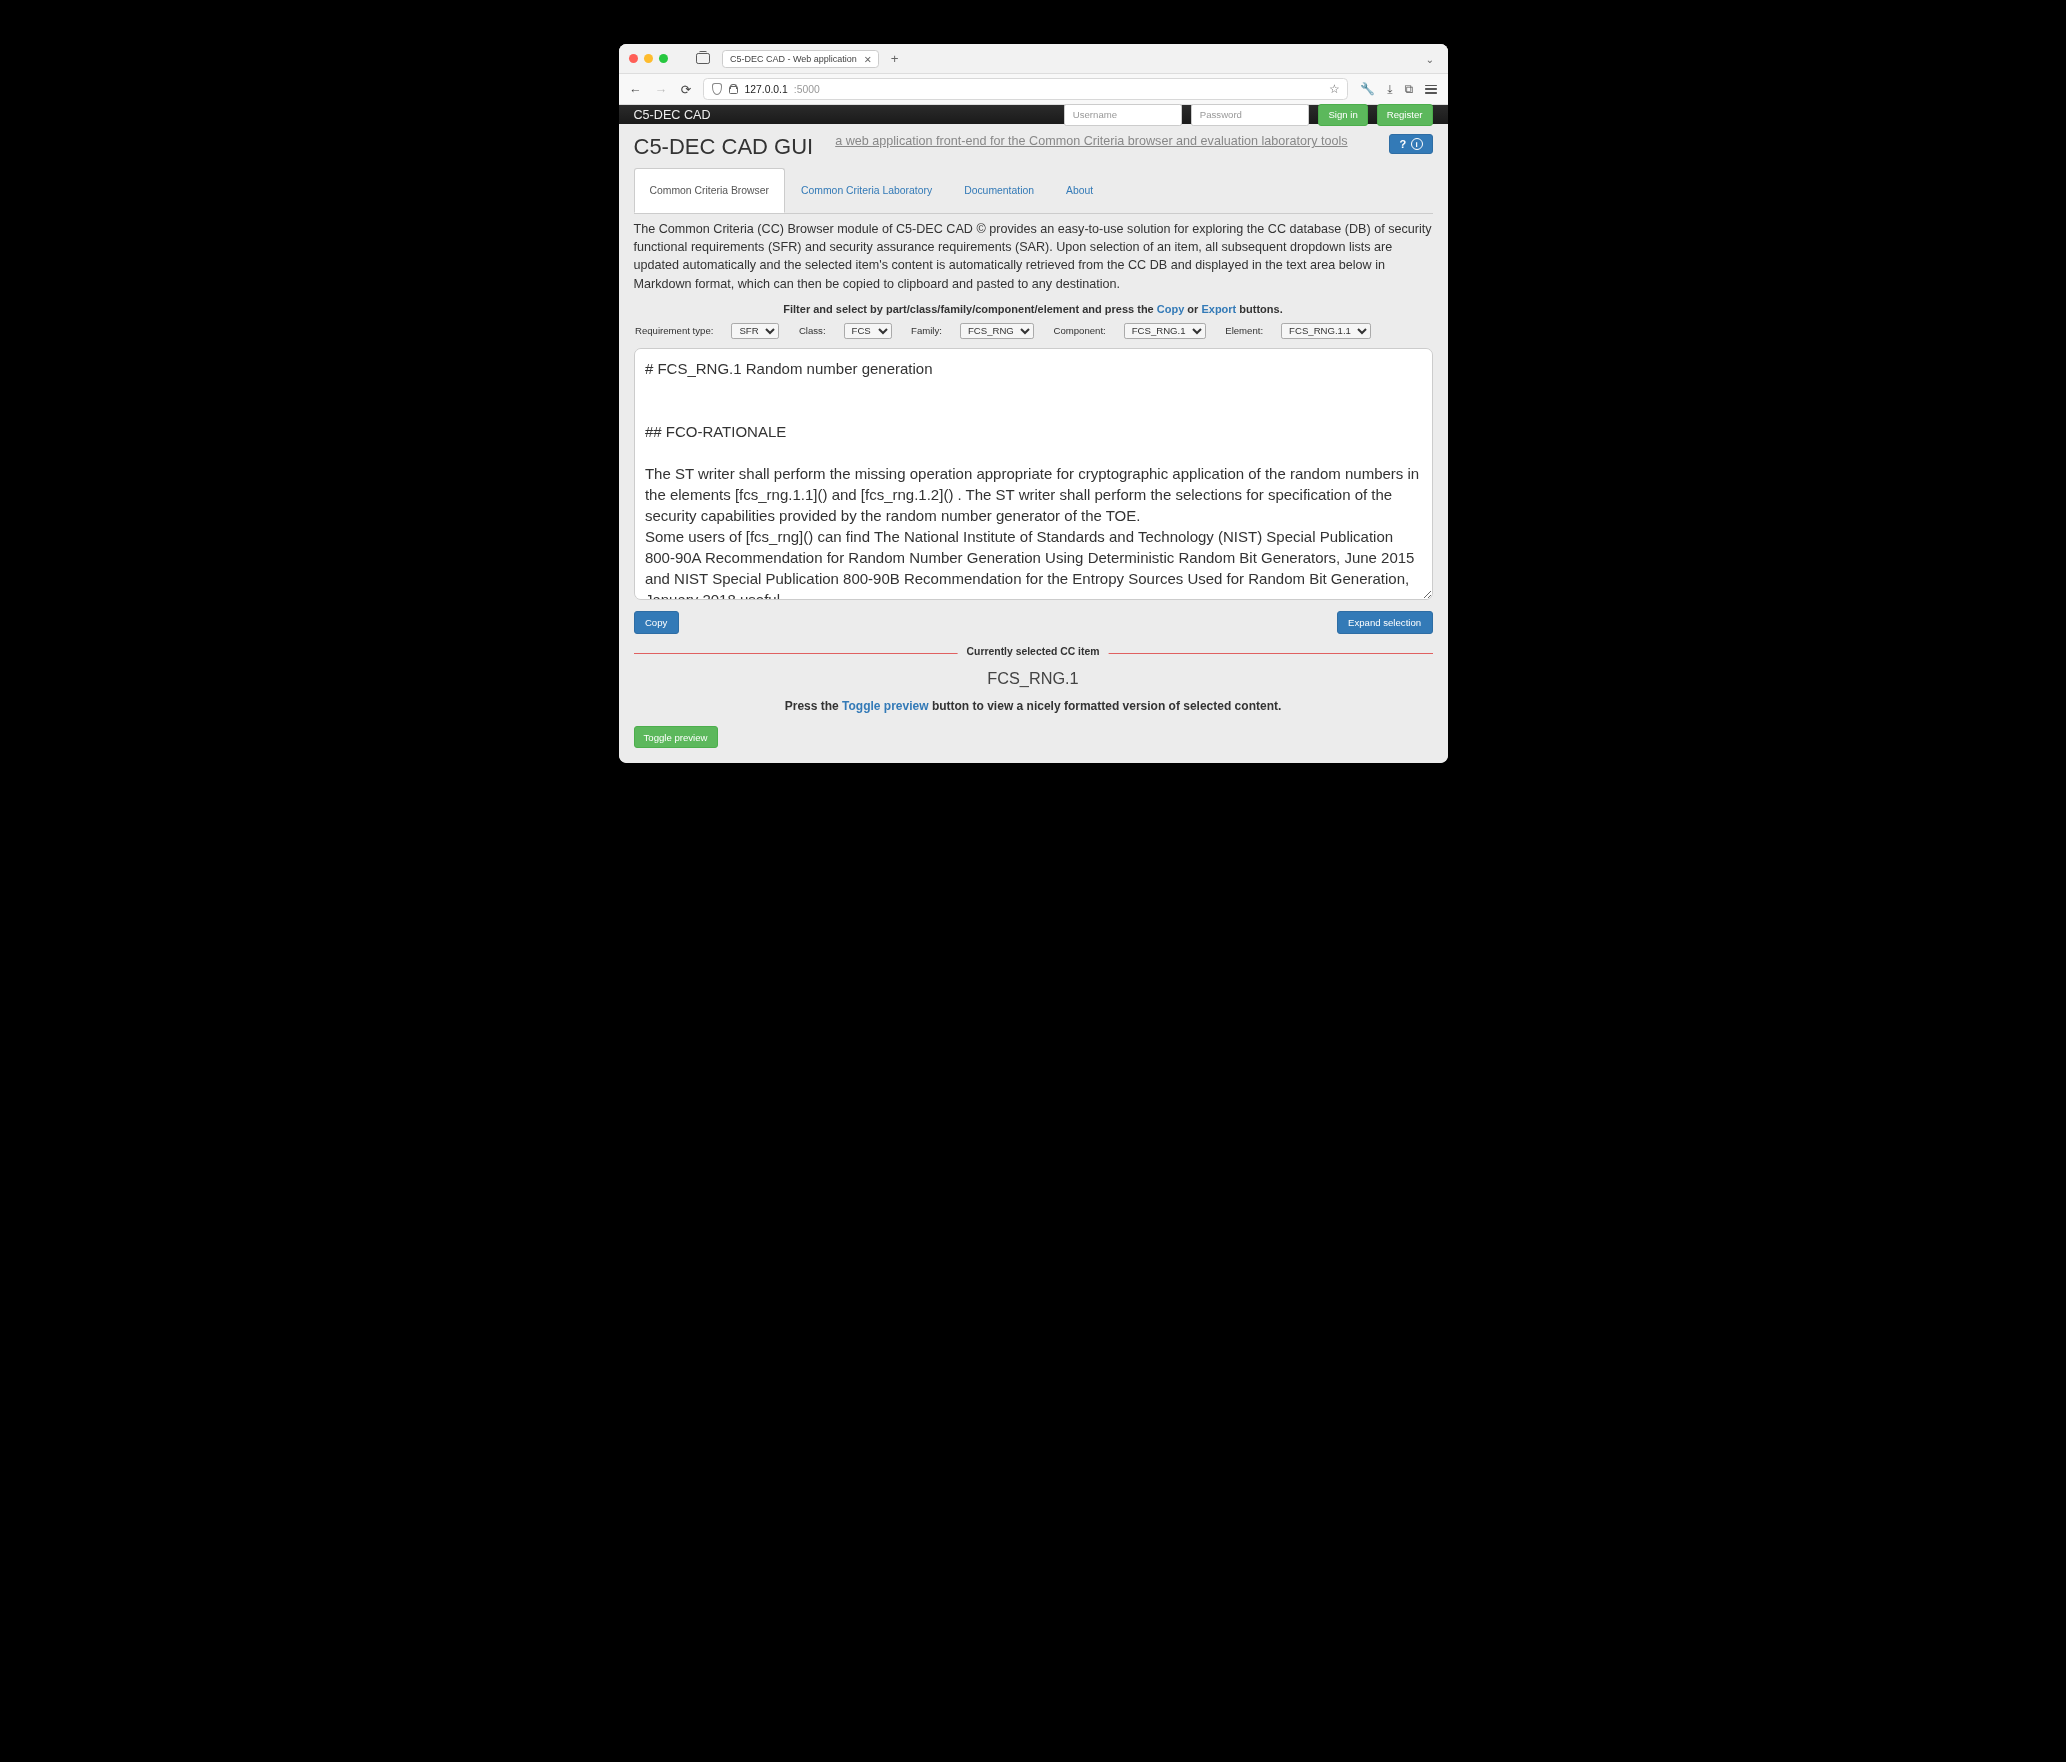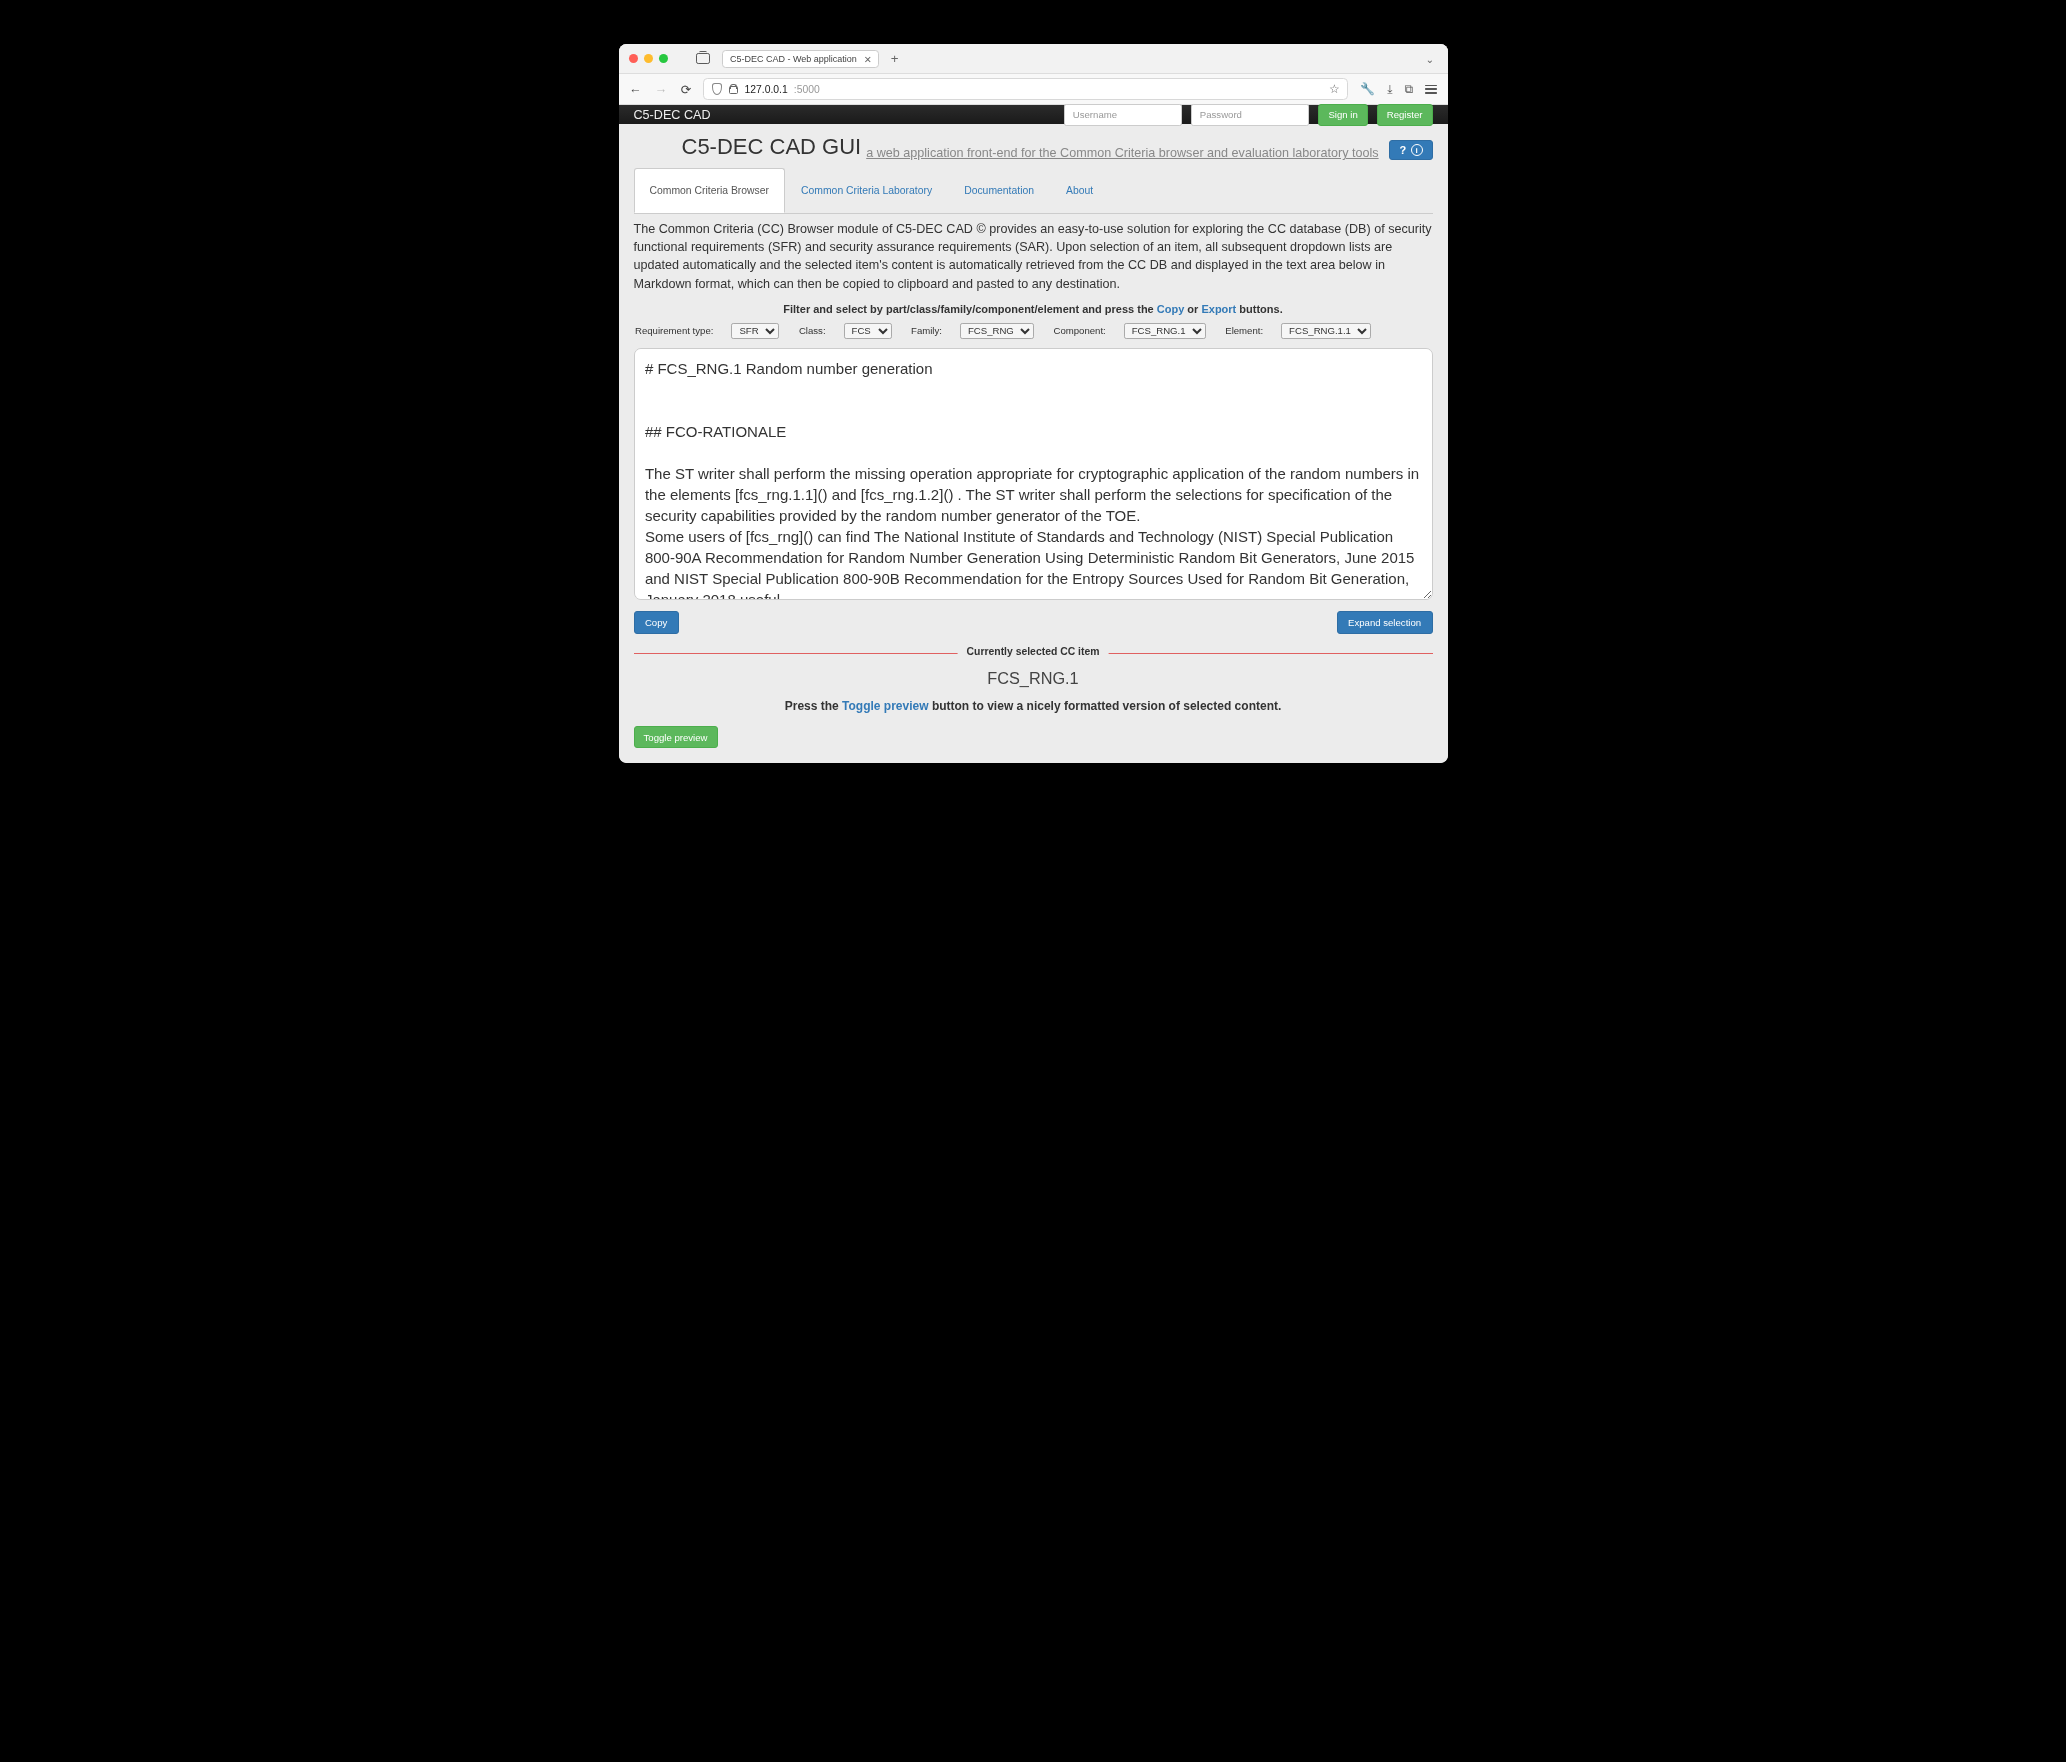--- a/index.html
+++ b/index.html
@@ -136,21 +136,21 @@
   }
   .login-input::placeholder { color: #999; }
   .btn-green {
     background: #5cb85c; color: #fff; border: 0.7px solid #4cae4c;
     height: 22px; padding: 0 9px; border-radius: 3px; font-size: 9.6px; cursor: pointer;
   }
 
   
   .content { padding: 10.4px 15px 15px; background: #ececec; }
   .page-header {
-    display: flex; align-items: flex-end; gap: 5px; margin-bottom: 7.4px; margin-left: 48px;
+    display: flex; align-items: flex-start; gap: 22px; margin-bottom: 7.4px;
   }
   .page-title { font-size: 22px; font-weight: 400; color: #333; }
   .page-subtitle { font-size: 12.6px; color: #888; font-weight: 300; flex: 1; text-decoration: underline; }
   .help-badge {
     background: #337ab7; color: #fff; border-radius: 3px; padding: 3px 9px;
     display: inline-flex; align-items: center; gap: 4.4px; font-size: 11px;
     border: 0.7px solid #2e6da4;
     cursor: pointer;
   }
   .help-badge .q { font-weight: bold; }

